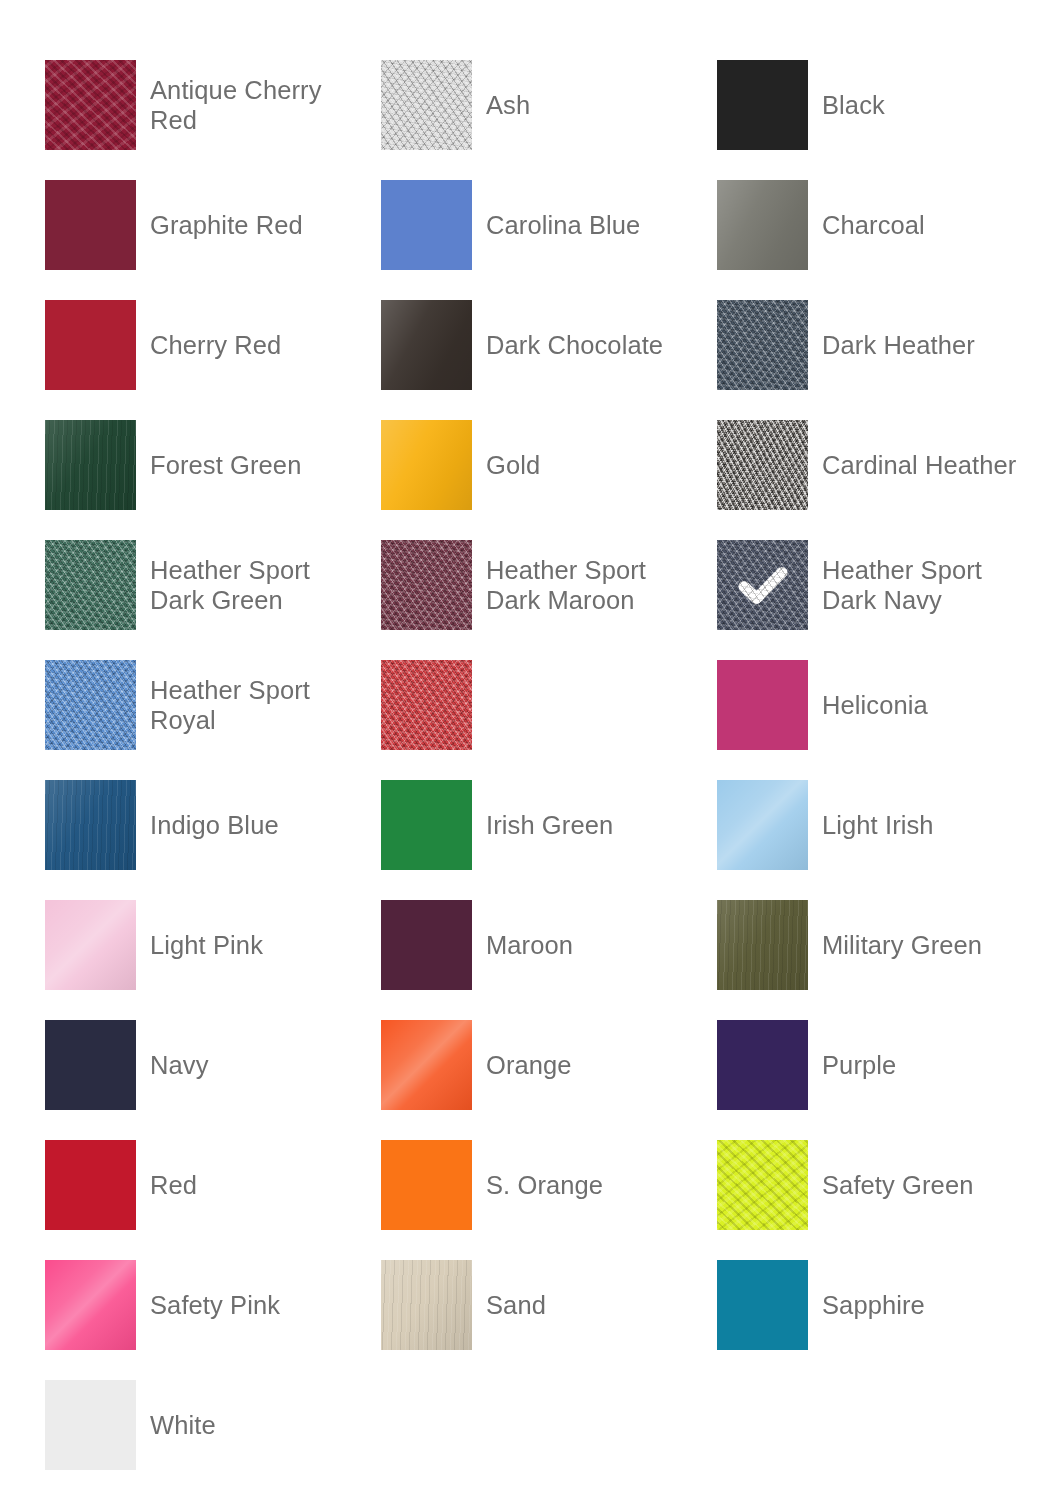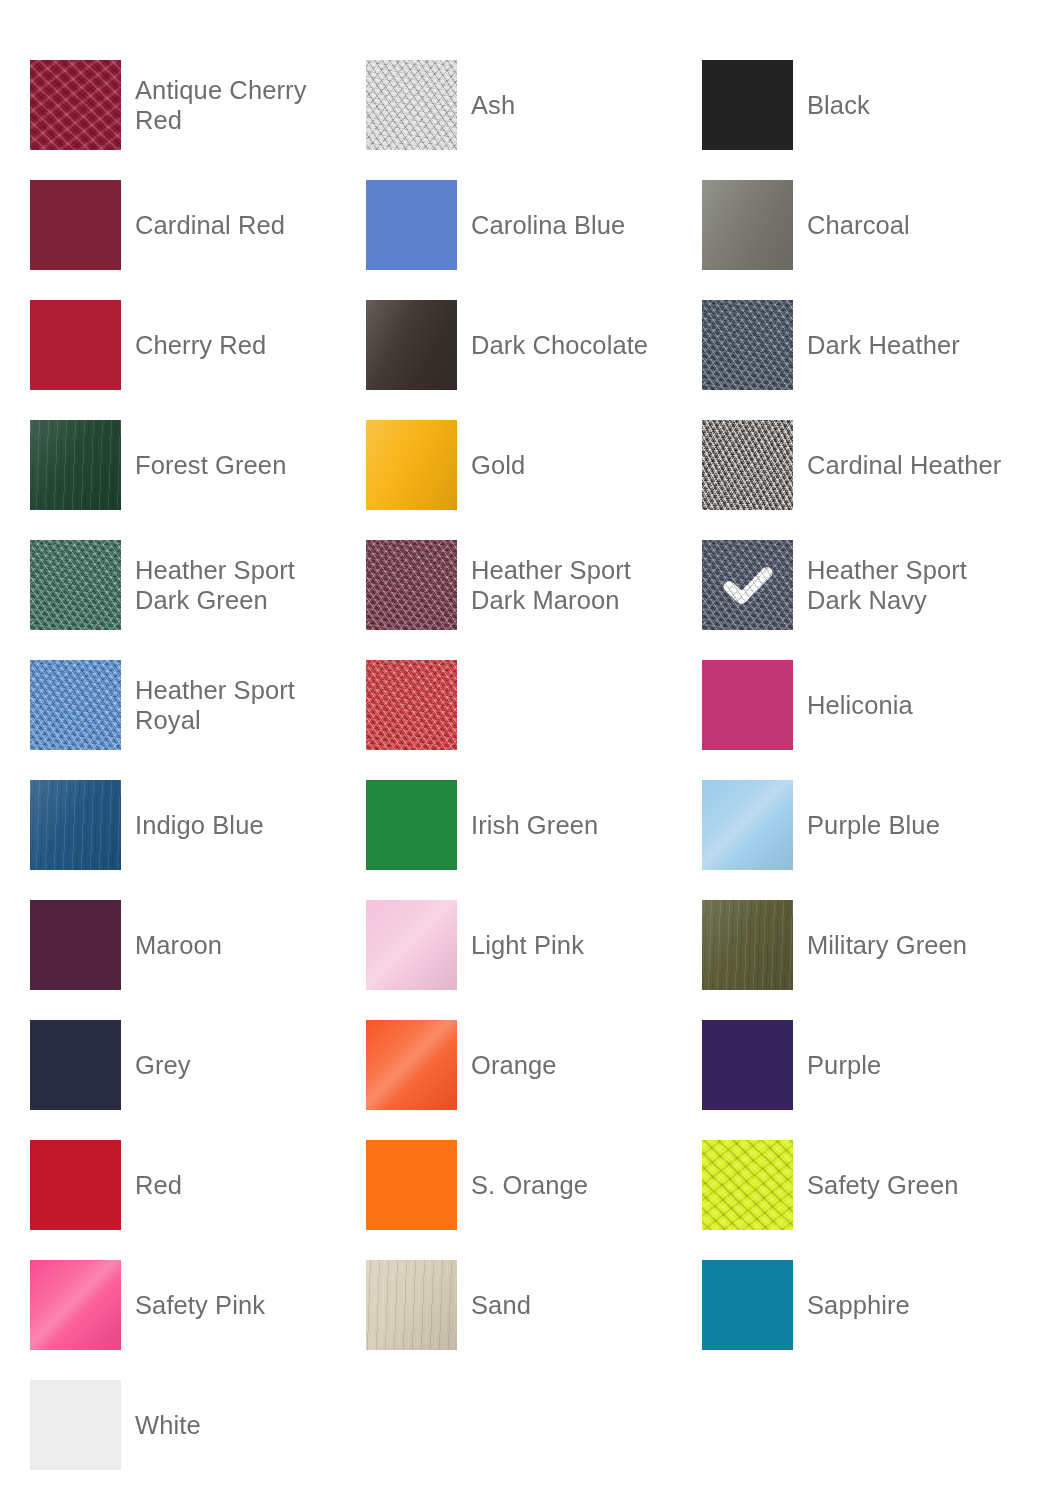--- a/index.html
+++ b/index.html
@@ -13,21 +13,21 @@
     height: 1506px;
     font-family: "Liberation Sans", "DejaVu Sans", sans-serif;
     overflow: hidden;
   }
 
   #swatch-grid {
     position: relative;
     width: 1051px;
     height: 1506px;
     box-sizing: border-box;
-    padding: 45px 0 0 30px;
+    padding: 45px 0 0 45px;
     display: grid;
     grid-template-columns: repeat(3, 336px);
     grid-auto-rows: 120px;
     align-content: start;
   }
 
   .swatch-option {
     display: flex;
     align-items: center;
     gap: 14px;
@@ -165,21 +165,21 @@
     <div class="swatch-option">
       <div class="swatch-chip tex-heather" style="background-color: rgb(220, 220, 220);"></div>
       <span class="swatch-label">Ash</span>
     </div>
     <div class="swatch-option">
       <div class="swatch-chip tex-flat" style="background-color: rgb(35, 35, 35);"></div>
       <span class="swatch-label">Black</span>
     </div>
     <div class="swatch-option">
       <div class="swatch-chip tex-flat" style="background-color: rgb(125, 34, 57);"></div>
-      <span class="swatch-label">Cardinal Red</span>
+      <span class="swatch-label">Graphite Red</span>
     </div>
     <div class="swatch-option">
       <div class="swatch-chip tex-flat" style="background-color: rgb(93, 129, 205);"></div>
       <span class="swatch-label">Carolina Blue</span>
     </div>
     <div class="swatch-option">
       <div class="swatch-chip tex-soft" style="background-color: rgb(119, 119, 111);"></div>
       <span class="swatch-label">Charcoal</span>
     </div>
     <div class="swatch-option">
@@ -236,37 +236,37 @@
     <div class="swatch-option">
       <div class="swatch-chip tex-brush" style="background-color: rgb(31, 84, 128);"></div>
       <span class="swatch-label">Indigo Blue</span>
     </div>
     <div class="swatch-option">
       <div class="swatch-chip tex-flat" style="background-color: rgb(33, 135, 63);"></div>
       <span class="swatch-label">Irish Green</span>
     </div>
     <div class="swatch-option">
       <div class="swatch-chip tex-sheen" style="background-color: rgb(156, 203, 235);"></div>
-      <span class="swatch-label">Purple Blue</span>
+      <span class="swatch-label">Light Irish</span>
+    </div>
+    <div class="swatch-option">
+      <div class="swatch-chip tex-sheen" style="background-color: rgb(244, 195, 218);"></div>
+      <span class="swatch-label">Light Pink</span>
     </div>
     <div class="swatch-option">
       <div class="swatch-chip tex-flat" style="background-color: rgb(82, 35, 60);"></div>
       <span class="swatch-label">Maroon</span>
     </div>
     <div class="swatch-option">
-      <div class="swatch-chip tex-sheen" style="background-color: rgb(244, 195, 218);"></div>
-      <span class="swatch-label">Light Pink</span>
-    </div>
-    <div class="swatch-option">
       <div class="swatch-chip tex-brush" style="background-color: rgb(90, 90, 54);"></div>
       <span class="swatch-label">Military Green</span>
     </div>
     <div class="swatch-option">
       <div class="swatch-chip tex-flat" style="background-color: rgb(42, 44, 66);"></div>
-      <span class="swatch-label">Grey</span>
+      <span class="swatch-label">Navy</span>
     </div>
     <div class="swatch-option">
       <div class="swatch-chip tex-sheen" style="background-color: rgb(247, 86, 34);"></div>
       <span class="swatch-label">Orange</span>
     </div>
     <div class="swatch-option">
       <div class="swatch-chip tex-flat" style="background-color: rgb(54, 36, 92);"></div>
       <span class="swatch-label">Purple</span>
     </div>
     <div class="swatch-option">

